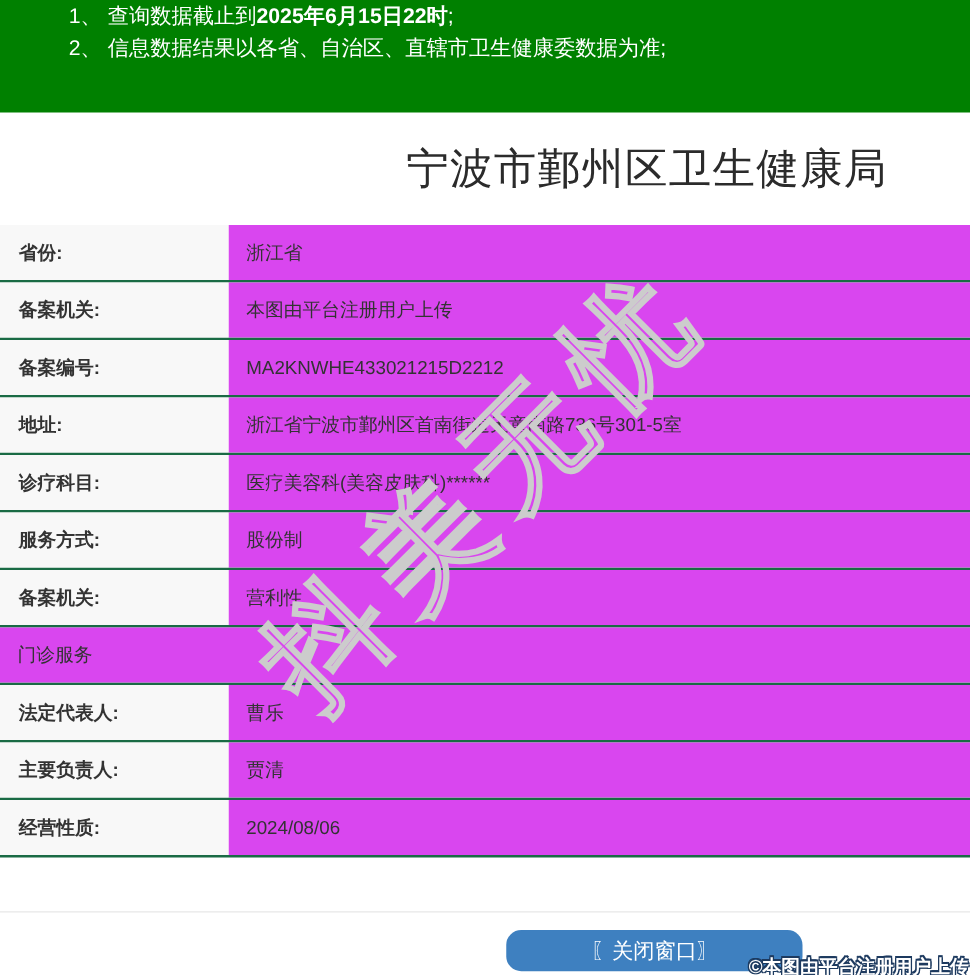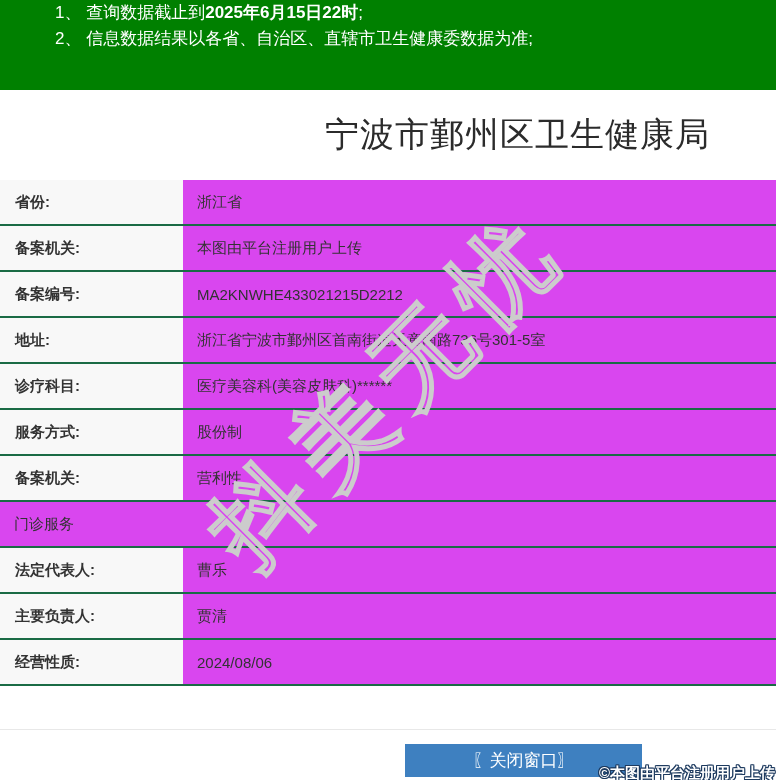--- a/index.html
+++ b/index.html
@@ -52,21 +52,21 @@
     pointer-events:none;z-index:6;white-space:nowrap;
   }
   
   .footer{
     position:absolute;left:0;top:729px;width:776px;height:51px;
     border-top:1px solid #e8e8e8;background:#ffffff;
   }
   .close-btn{
     position:absolute;left:405px;top:14px;
     width:237px;height:33px;
-    background:#3e80c0;border:none;border-radius:0;
+    background:#3e80c0;border:none;border-radius:12px;
     color:#ffffff;font-size:17px;
     font-family:"Liberation Sans","DejaVu Sans",sans-serif;
     cursor:pointer;line-height:33px;text-align:center;padding:0;
   }
   .copyright{
     position:absolute;right:1px;bottom:-3px;z-index:10;
     font-size:15px;font-weight:bold;color:#ffffff;white-space:nowrap;
     text-shadow:
       -1px -1px 0 #1d3a5f, 1px -1px 0 #1d3a5f,
       -1px  1px 0 #1d3a5f, 1px  1px 0 #1d3a5f,

